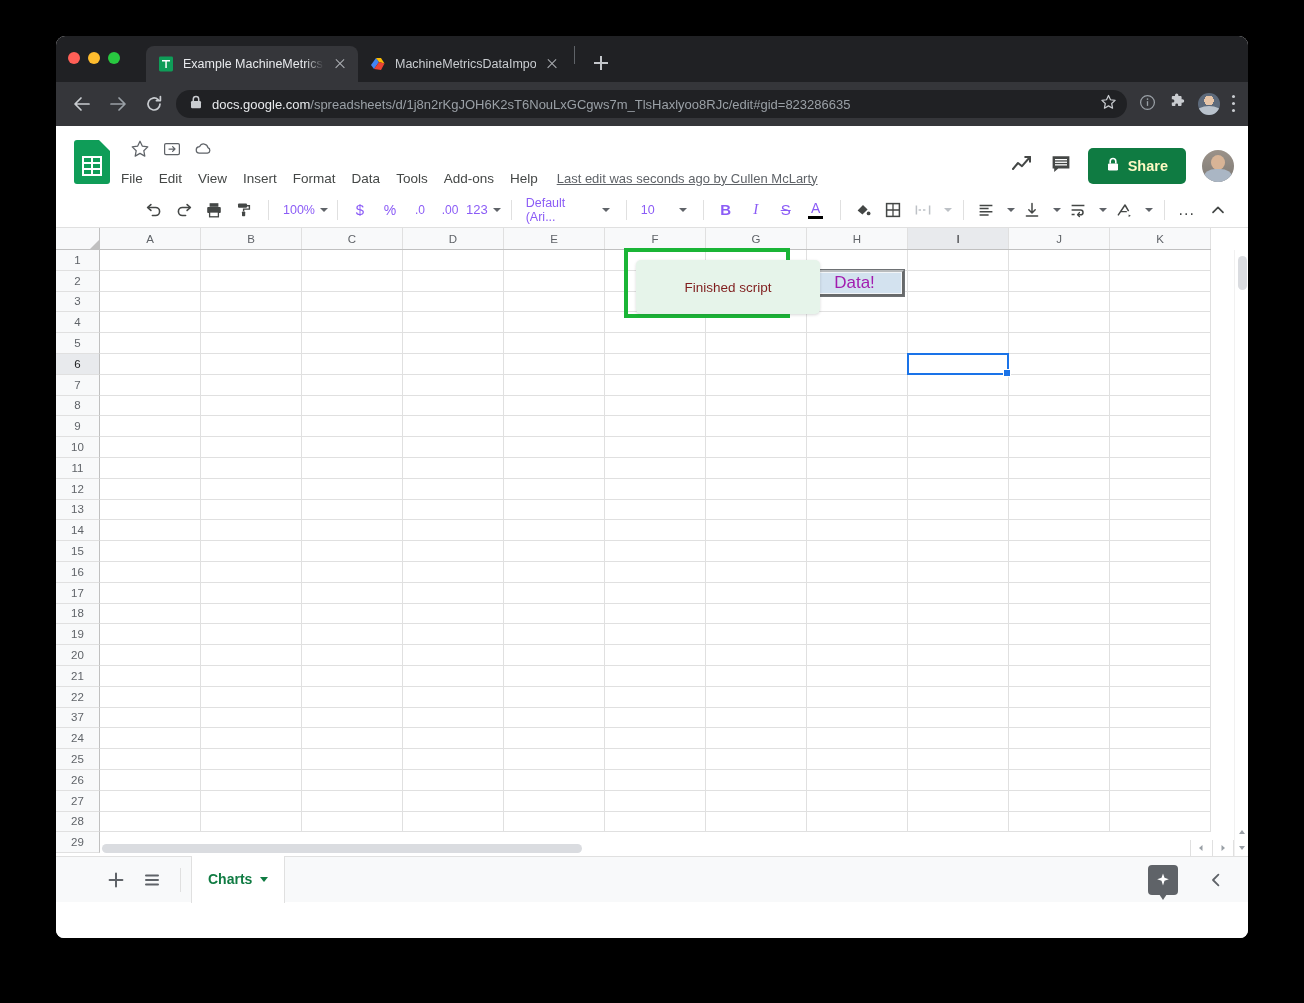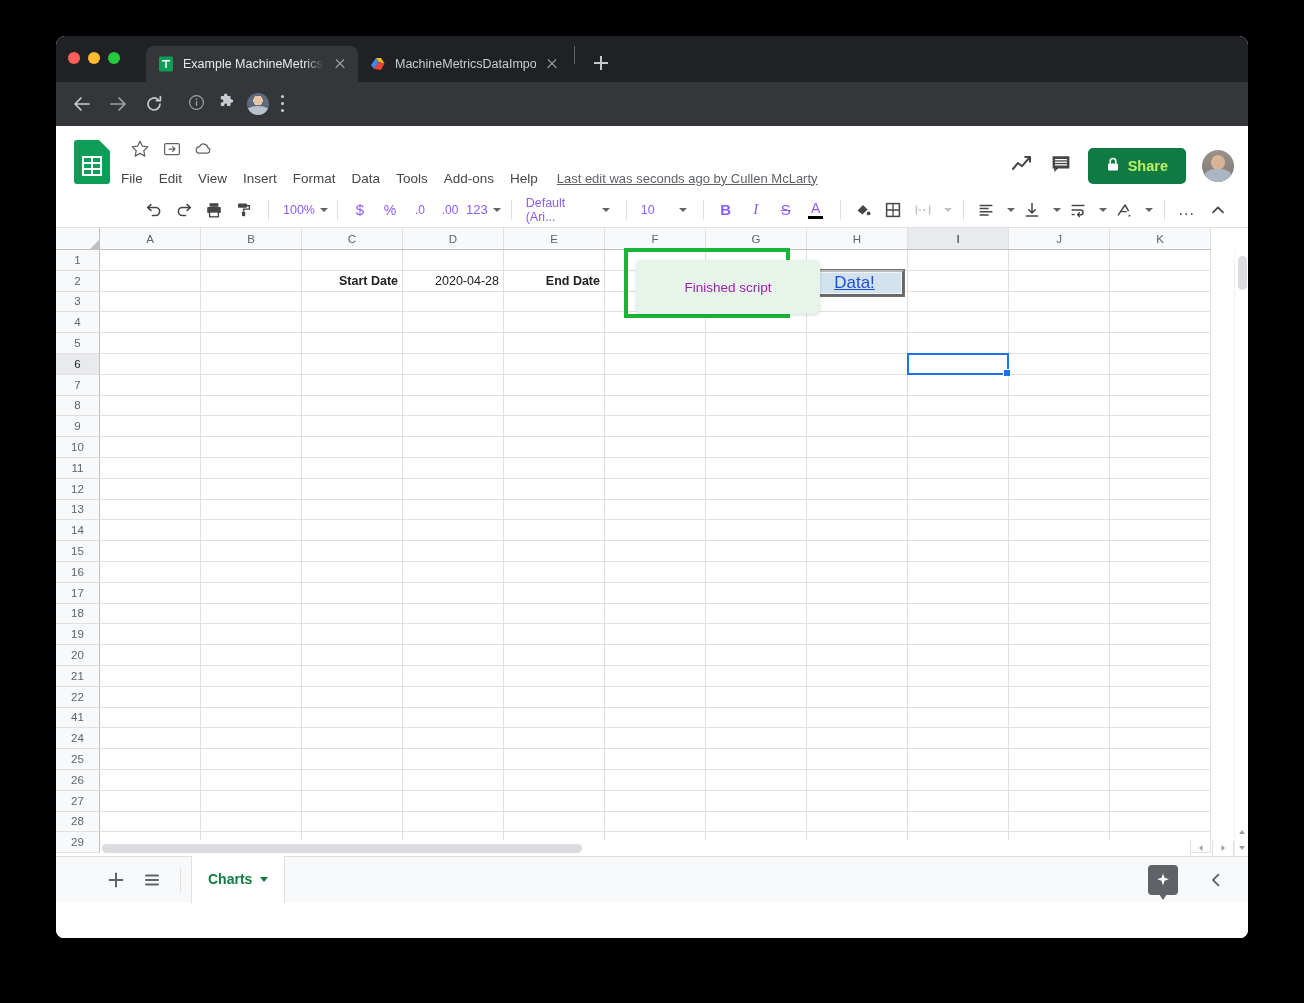--- a/index.html
+++ b/index.html
@@ -146,21 +146,21 @@
   .menuitem {
     font-size: 13.5px; color:#444746; margin-right: 14px; white-space:nowrap;
     padding: 2px 1px; border-radius:3px; cursor:default;
   }
   .lastedit {
     font-size: 13px; color:#5f6368; text-decoration: underline; white-space:nowrap;
     margin-left: 4px;
   }
   .headright { display:flex; align-items:center; gap: 16px; padding-top: 4px; }
   .sharebtn {
-    background:#0f7b42; color:#bef264; height: 36px; border-radius:5px;
+    background:#0f7b42; color:#fef9c3; height: 36px; border-radius:5px;
     display:flex; align-items:center; gap:8px; padding: 0 18px;
     font-size: 14.5px; font-weight: bold; border: none;
     font-family: "Liberation Sans", sans-serif;
   }
   .avatar-lg {
     width: 32px; height: 32px; border-radius:50%; overflow:hidden; position:relative;
     background: linear-gradient(#9b9289,#7e7a75);
   }
   .avatar-lg::before{
     content:""; position:absolute; left:9px; top:5px; width:14px; height:15px;
@@ -172,21 +172,21 @@
   }
 
   
   .toast-wrap { position:absolute; left:568px; top:122px; z-index: 40; }
   .toast-hl { border: 4px solid #1ab536; width: 166px; height: 70px; background: transparent; }
   .toast {
     position:absolute; left: 12px; top: 12px;
     width: 184px; height: 54px;
     background: #e6f4ea; border-radius: 5px;
     display:flex; align-items:center; justify-content:center;
-    font-size: 13.5px; color: #a21caf;
+    font-size: 13.5px; color: #7f1d1d;
     box-shadow: 0 1px 3px rgba(60,64,67,.20);
   }
 
   
   .toolbar {
     height: 36px; display:flex; align-items:center;
     padding: 0 14px 0 84px; border-bottom: 1px solid #e0e0e0;
     position: relative;
   }
   .tb { height:28px; min-width:28px; display:flex; align-items:center; justify-content:center;
@@ -246,21 +246,21 @@
   .selcell::after{
     content:""; position:absolute; right:-4px; bottom:-4px; width:6px; height:6px;
     background:#1a73e8; border:1px solid #fff;
   }
   .databtn {
     position:absolute; z-index: 6;
     background:#d3e2ef;
     border: 2px outset #b9bcbe;
     box-shadow: inset 0 0 0 1px #f2f5f8, 0 0 0 1px #6e7174;
     display:flex; align-items:center; justify-content:center;
-    font-size: 17px; color:#1d4ed8; font-family:"Liberation Sans", sans-serif;text-decoration:underline;
+    font-size: 17px; color:#a21caf; font-family:"Liberation Sans", sans-serif;
   }
   
   .vsb { position:absolute; right:0; top:22px; width:14px; bottom:0; background:#fff;
          border-left:1px solid #f1f1f1; }
   .vthumb { position:absolute; left:2.5px; top:6px; width:9px; height:34px;
             background:#dadce0; border-radius:5px; }
   .vup, .vdn { position:absolute; left:3px; width:8px; height:8px; }
   .vup { bottom: 26px; } .vdn { bottom: 10px; }
   .hsb { position:absolute; left:44px; right:58px; bottom:0; height:16px; background:#fff; }
   .hthumb { position:absolute; left:2px; top:3.5px; width:480px; height:9px;
@@ -354,20 +354,34 @@
           <path d="M3 10h13M11 4l6 6-6 6" stroke="#9aa0a6" stroke-width="1.7" fill="none" stroke-linecap="round" stroke-linejoin="round"></path>
         </svg>
     </span>
     <span class="navbtn">
       <svg width="20" height="20" viewBox="0 0 20 20">
           <path d="M16 10a6 6 0 1 1-1.9-4.4" stroke="#c9ccd0" stroke-width="1.7" fill="none" stroke-linecap="round"></path>
           <path d="M16.4 2.6v4h-4" stroke="#c9ccd0" stroke-width="1.7" fill="none" stroke-linecap="round" stroke-linejoin="round"></path>
         </svg>
     </span>
 
+    <div class="omnibox">
+      <span class="lock">
+        <svg width="12" height="14" viewBox="0 0 12 14">
+            <rect x="1" y="6" width="10" height="7.2" rx="1.2" fill="#c9ccd0"></rect>
+            <path d="M3.3 6V4.1a2.7 2.7 0 0 1 5.4 0V6" stroke="#c9ccd0" stroke-width="1.5" fill="none"></path>
+          </svg>
+      </span>
+      <span class="url"><b>docs.google.com</b><span>/spreadsheets/d/1j8n2rKgJOH6K2sT6NouLxGCgws7m_TlsHaxlyoo8RJc/edit#gid=823286635</span></span>
+      <span class="omni-ic">
+        <svg width="17" height="17" viewBox="0 0 18 18">
+            <path d="M9 1.6l2.1 4.5 4.9.6-3.6 3.4.9 4.9L9 12.6l-4.3 2.4.9-4.9L2 6.7l4.9-.6z" fill="none" stroke="#c9ccd0" stroke-width="1.3" stroke-linejoin="round"></path>
+          </svg>
+      </span>
+    </div>
 
     <div class="rightic">
       <span>
         <svg width="17" height="17" viewBox="0 0 18 18">
             <circle cx="9" cy="9" r="7.3" fill="none" stroke="#9aa0a6" stroke-width="1.3"></circle>
             <rect x="8.3" y="7.6" width="1.4" height="5" fill="#9aa0a6"></rect>
             <circle cx="9" cy="5.4" r=".9" fill="#9aa0a6"></circle>
           </svg>
       </span>
       <span>
@@ -623,49 +637,36 @@
           <div class="rh" style="height: 20.8px;">13</div>
           <div class="rh" style="height: 20.8px;">14</div>
           <div class="rh" style="height: 20.8px;">15</div>
           <div class="rh" style="height: 20.8px;">16</div>
           <div class="rh" style="height: 20.8px;">17</div>
           <div class="rh" style="height: 20.8px;">18</div>
           <div class="rh" style="height: 20.8px;">19</div>
           <div class="rh" style="height: 20.8px;">20</div>
           <div class="rh" style="height: 20.8px;">21</div>
           <div class="rh" style="height: 20.8px;">22</div>
-          <div class="rh" style="height: 20.8px;">41</div>
+          <div class="rh" style="height: 20.8px;">37</div>
           <div class="rh" style="height: 20.8px;">24</div>
           <div class="rh" style="height: 20.8px;">25</div>
           <div class="rh" style="height: 20.8px;">26</div>
           <div class="rh" style="height: 20.8px;">27</div>
           <div class="rh" style="height: 20.8px;">28</div>
           <div class="rh" style="height: 20.8px;">29</div>
         </div>
       <div class="cells" id="cells">
           <div class="crow">
             <div class="cell" style="width: 101px; height: 20.8px;"></div>
             <div class="cell" style="width: 101px; height: 20.8px;"></div>
             <div class="cell" style="width: 101px; height: 20.8px;"></div>
             <div class="cell" style="width: 101px; height: 20.8px;"></div>
             <div class="cell" style="width: 101px; height: 20.8px;"></div>
             <div class="cell" style="width: 101px; height: 20.8px;"></div>
-            <div class="cell" style="width: 101px; height: 20.8px;"></div>
-            <div class="cell" style="width: 101px; height: 20.8px;"></div>
-            <div class="cell" style="width: 101px; height: 20.8px;"></div>
-            <div class="cell" style="width: 101px; height: 20.8px;"></div>
-            <div class="cell" style="width: 101px; height: 20.8px;"></div>
-          </div>
-          <div class="crow">
-            <div class="cell" style="width: 101px; height: 20.8px;"></div>
-            <div class="cell" style="width: 101px; height: 20.8px;"></div>
-            <div class="cell b" style="width: 101px; height: 20.8px;">Start Date</div>
-            <div class="cell r" style="width: 101px; height: 20.8px;">2020-04-28</div>
-            <div class="cell b" style="width: 101px; height: 20.8px;">End Date</div>
-            <div class="cell r" style="width: 101px; height: 20.8px;">2020-05-12</div>
             <div class="cell" style="width: 101px; height: 20.8px;"></div>
             <div class="cell" style="width: 101px; height: 20.8px;"></div>
             <div class="cell" style="width: 101px; height: 20.8px;"></div>
             <div class="cell" style="width: 101px; height: 20.8px;"></div>
             <div class="cell" style="width: 101px; height: 20.8px;"></div>
           </div>
           <div class="crow">
             <div class="cell" style="width: 101px; height: 20.8px;"></div>
             <div class="cell" style="width: 101px; height: 20.8px;"></div>
             <div class="cell" style="width: 101px; height: 20.8px;"></div>

